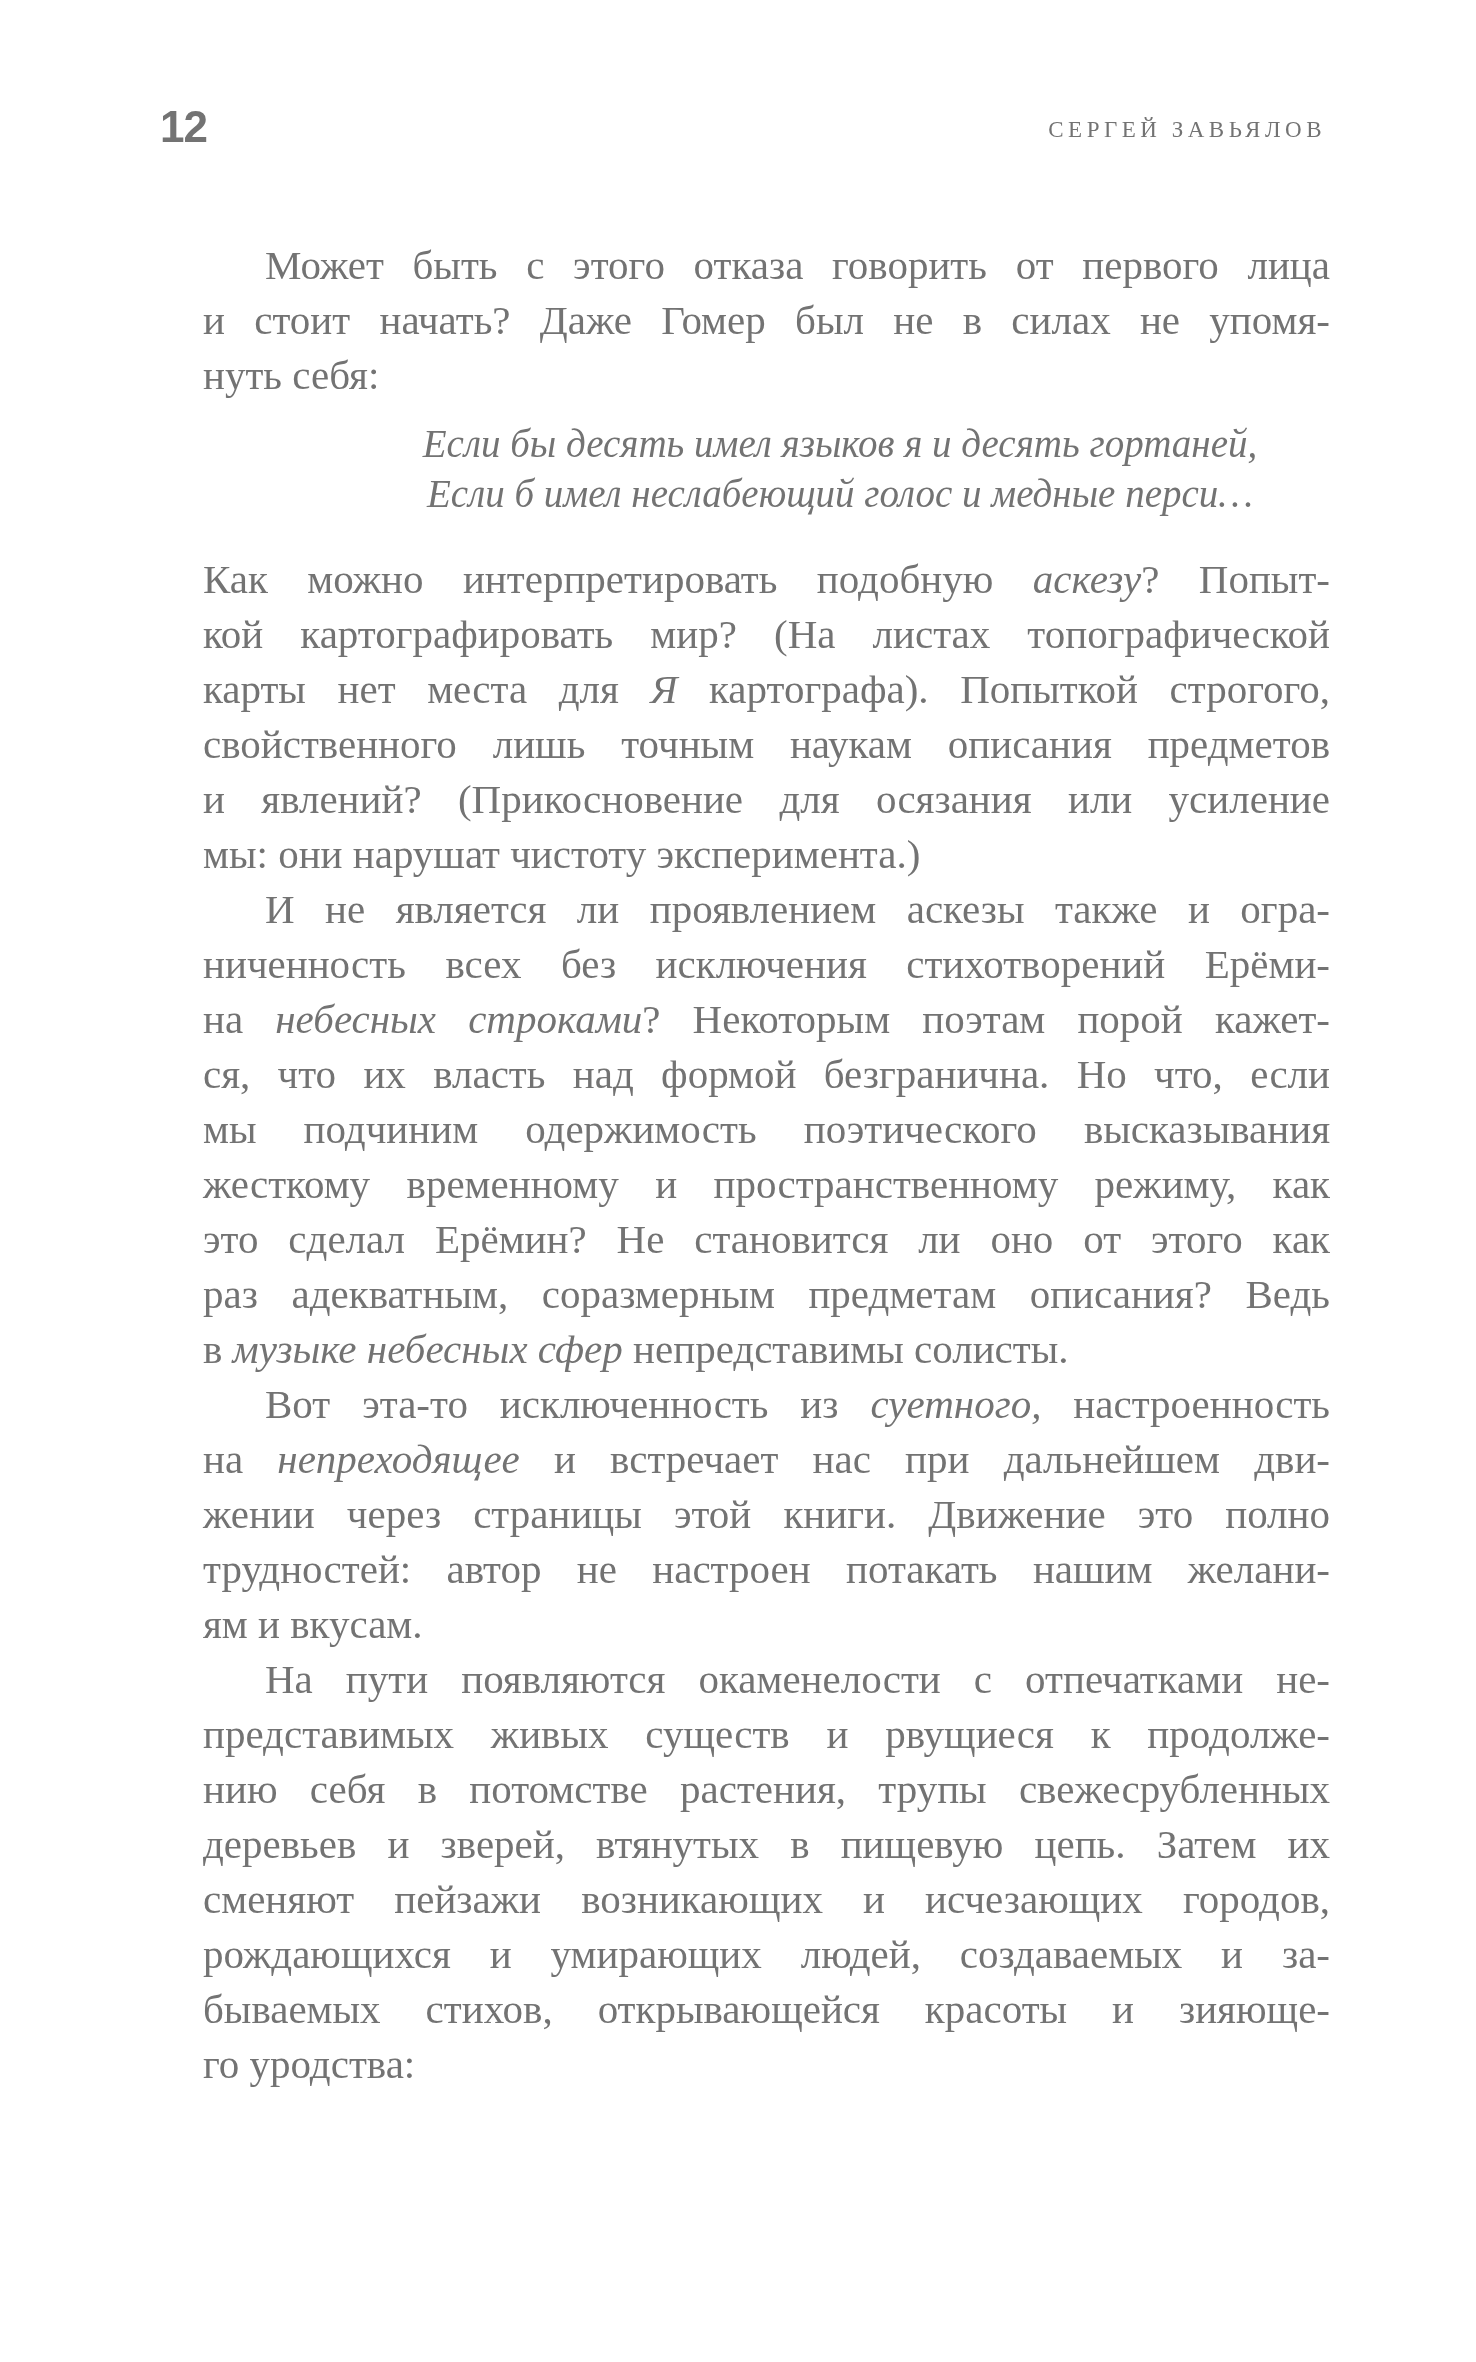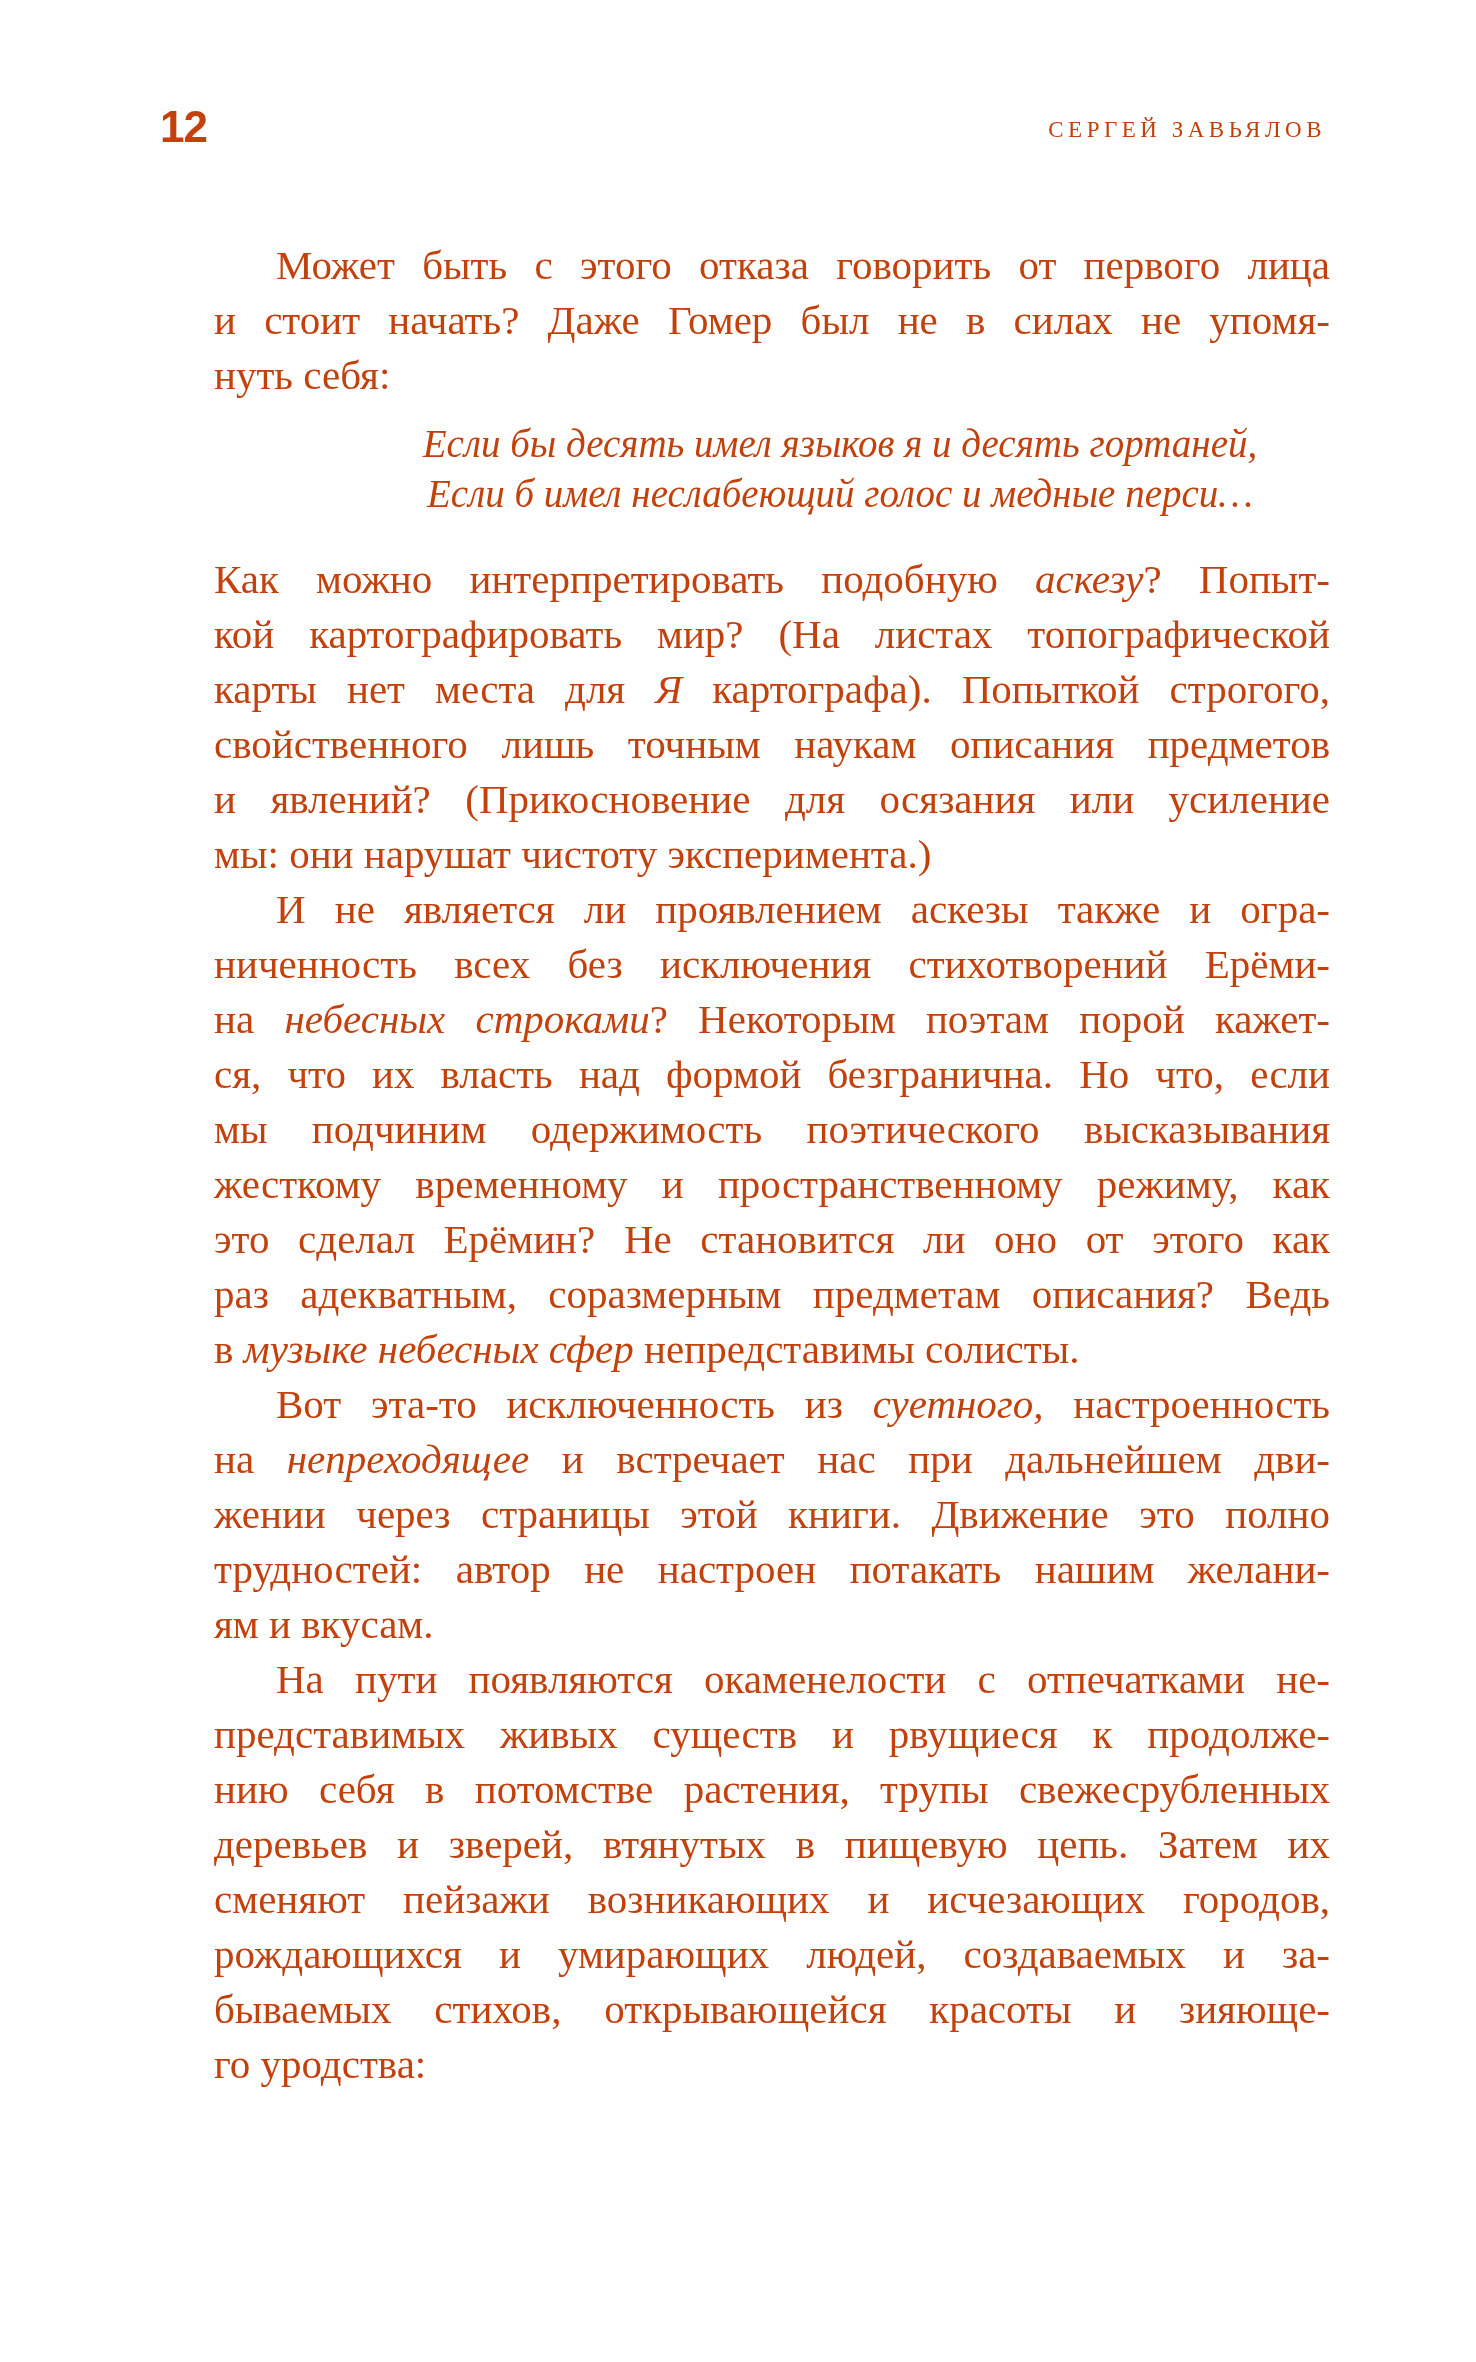--- a/index.html
+++ b/index.html
@@ -6,21 +6,21 @@
     margin: 0;
     padding: 0;
     background: #e8e8e8;
   }
   .page {
     position: relative;
     width: 1476px;
     height: 2362px;
     margin: 0 auto;
     background: #ffffff;
-    color: #c2410c;
+    color: #737373;
     font-family: "Liberation Serif", serif;
     overflow: hidden;
   }
   .pagenum {
     position: absolute;
     left: 160px;
     top: 103px;
     font-family: "Liberation Sans", sans-serif;
     font-weight: 700;
     font-size: 44px;
@@ -42,21 +42,20 @@
     left: 203px;
     top: 238px;
     width: 1127px;
     font-size: 41px;
     line-height: 55px;
   }
   .para .line {
     text-align: justify;
     text-align-last: justify;
     white-space: nowrap;
-    margin-left: 11px;
   }
   .para .line.last {
     text-align: right;
     text-align-last: left;
     white-space: normal;
   }
   .line.indent {
     text-indent: 62px;
   }
   .verse {

